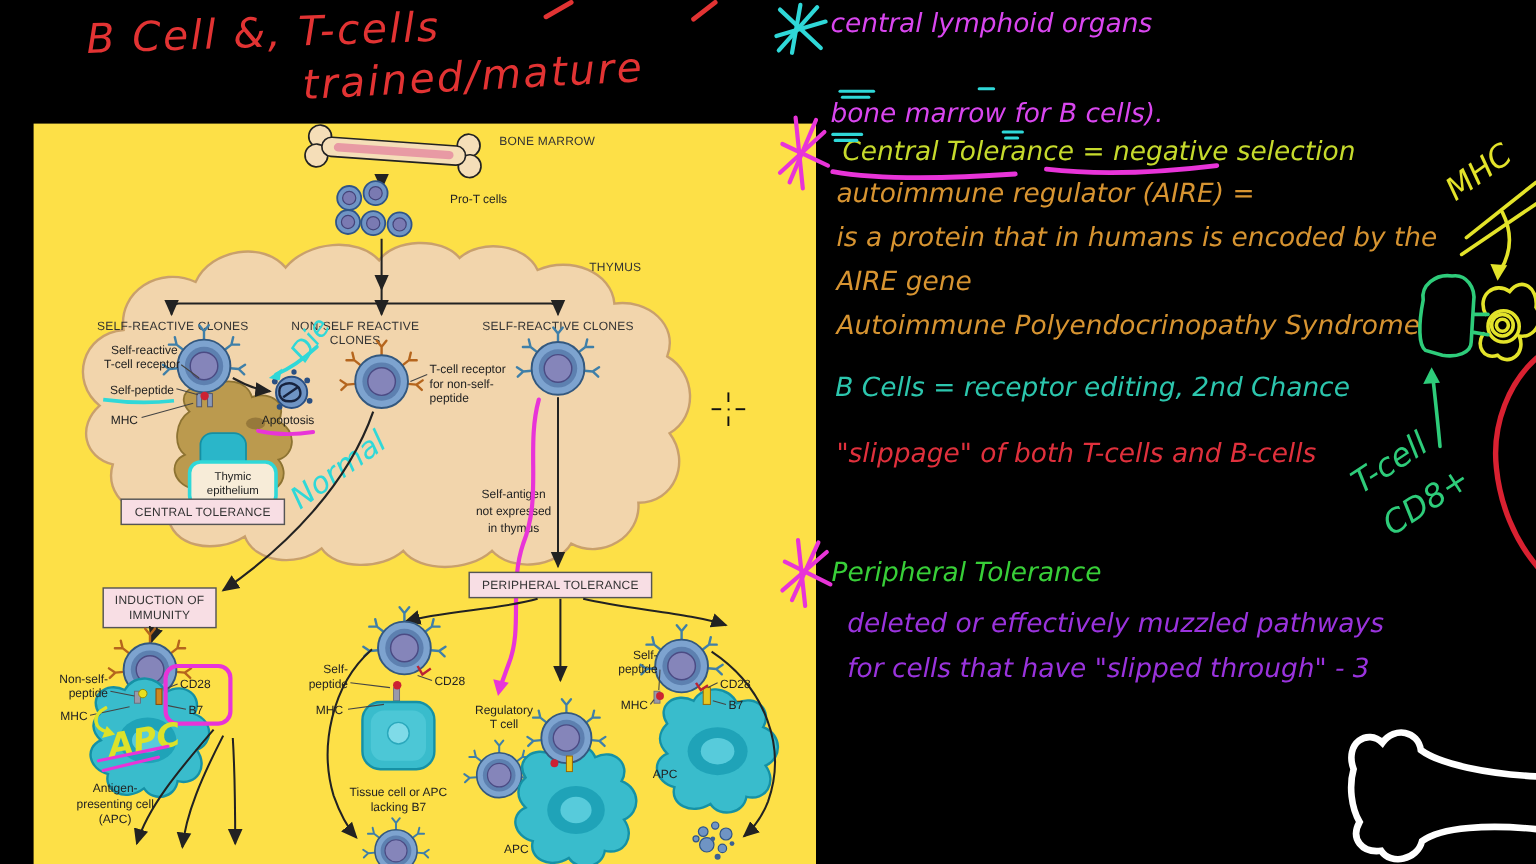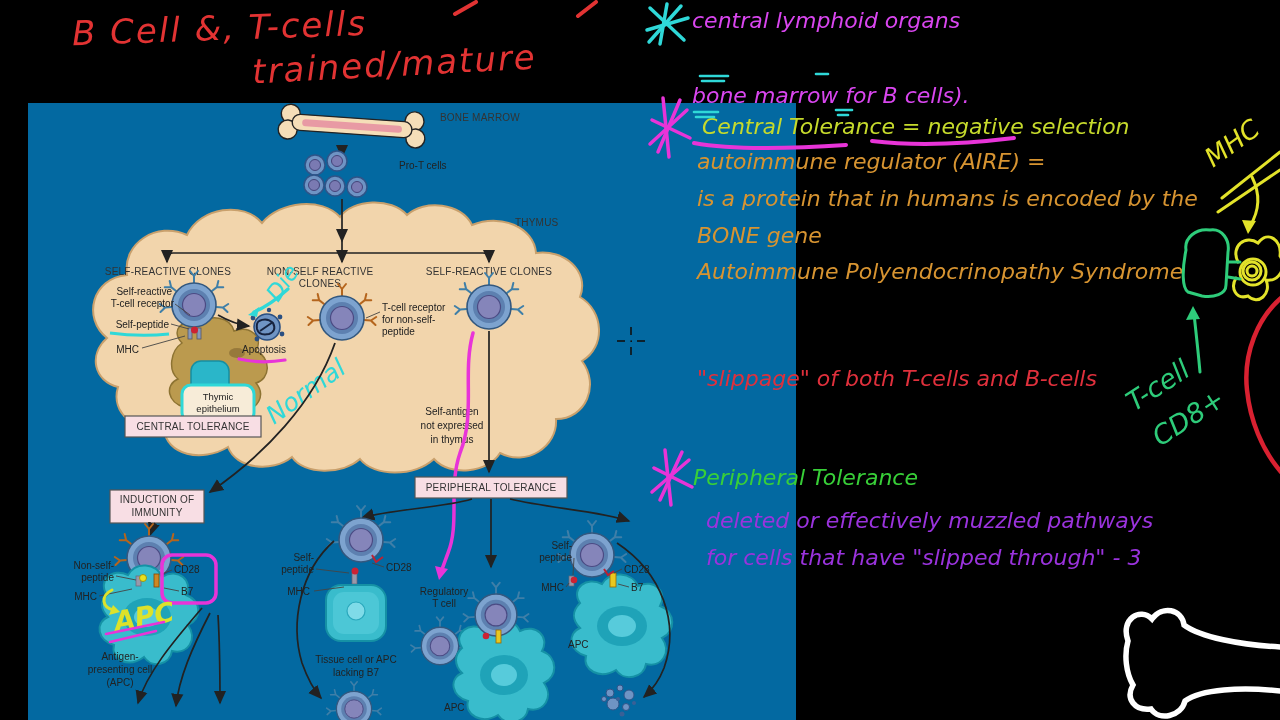--- a/index.html
+++ b/index.html
@@ -2,21 +2,21 @@
 <html><head>
 <meta charset="utf-8">
 <style>
   html,body{margin:0;padding:0;background:#000;}
   .stage{position:relative;width:1280px;height:720px;background:#000;overflow:hidden;
          font-family:"DejaVu Sans",sans-serif;}
   
   .hw-red{position:absolute;color:#e23333;font-style:italic;font-size:34px;
           letter-spacing:2px;white-space:nowrap;font-family:"DejaVu Sans",sans-serif;}
   
-  .panel{position:absolute;left:28px;top:103px;width:744px;height:617px;background:#0369a1;padding-left:24px;}
+  .panel{position:absolute;left:28px;top:103px;width:652px;height:617px;background:#fde047;}
   
   .note{position:absolute;font-style:italic;font-size:22px;white-space:nowrap;
         font-family:"DejaVu Sans",sans-serif;}
   .n-mag{color:#d946ef;} .n-yg{color:#c6da2c;} .n-org{color:#d79431;}
   .n-teal{color:#2cc6ad;} .n-red{color:#e0303c;} .n-grn{color:#38cf38;} .n-pur{color:#9a33dd;}
   .overlay{position:absolute;left:0;top:0;pointer-events:none;}
   
   .dt{font-family:"Liberation Sans",sans-serif;font-size:10px;fill:#222;}
   .dc{font-family:"Liberation Sans",sans-serif;font-size:10px;fill:#333;letter-spacing:.2px;}
   .ds{font-family:"Liberation Sans",sans-serif;font-size:9.5px;fill:#222;}
@@ -366,22 +366,23 @@
       <rect x="578.4" y="237.4" width="1.6" height="1.6" fill="#111" stroke="none"></rect>
     </g>
   </svg>
   </div>
 
   <div class="note n-mag" style="left:692px;top:8px;">central lymphoid organs</div>
   <div class="note n-mag" style="left:692px;top:83px;">bone marrow for B cells).</div>
   <div class="note n-yg" style="left:702px;top:114px;">Central Tolerance = negative selection</div>
   <div class="note n-org" style="left:697px;top:149px;font-style:italic;">autoimmune regulator (AIRE) =</div>
   <div class="note n-org" style="left:697px;top:186px;">is a protein that in humans is encoded by the</div>
-  <div class="note n-org" style="left:697px;top:223px;">BONE gene</div>
+  <div class="note n-org" style="left:697px;top:223px;">AIRE gene</div>
   <div class="note n-org" style="left:697px;top:259px;">Autoimmune Polyendocrinopathy Syndrome</div>
+  <div class="note n-teal" style="left:696px;top:311px;">B Cells = receptor editing, 2nd Chance</div>
   <div class="note n-red" style="left:697px;top:366px;">"slippage" of both T-cells and B-cells</div>
   <div class="note n-grn" style="left:693px;top:465px;">Peripheral Tolerance</div>
   <div class="note n-pur" style="left:706px;top:508px;">deleted or effectively muzzled pathways</div>
   <div class="note n-pur" style="left:706px;top:545px;">for cells that have "slipped through" - 3</div>
 
   <svg class="overlay" width="1280" height="720" viewBox="0 0 1280 720">
 
     <g stroke="#e23333" stroke-width="4" stroke-linecap="round">
       <line x1="455" y1="14" x2="476" y2="2"></line>
         <line x1="578" y1="16" x2="596" y2="2"></line>

